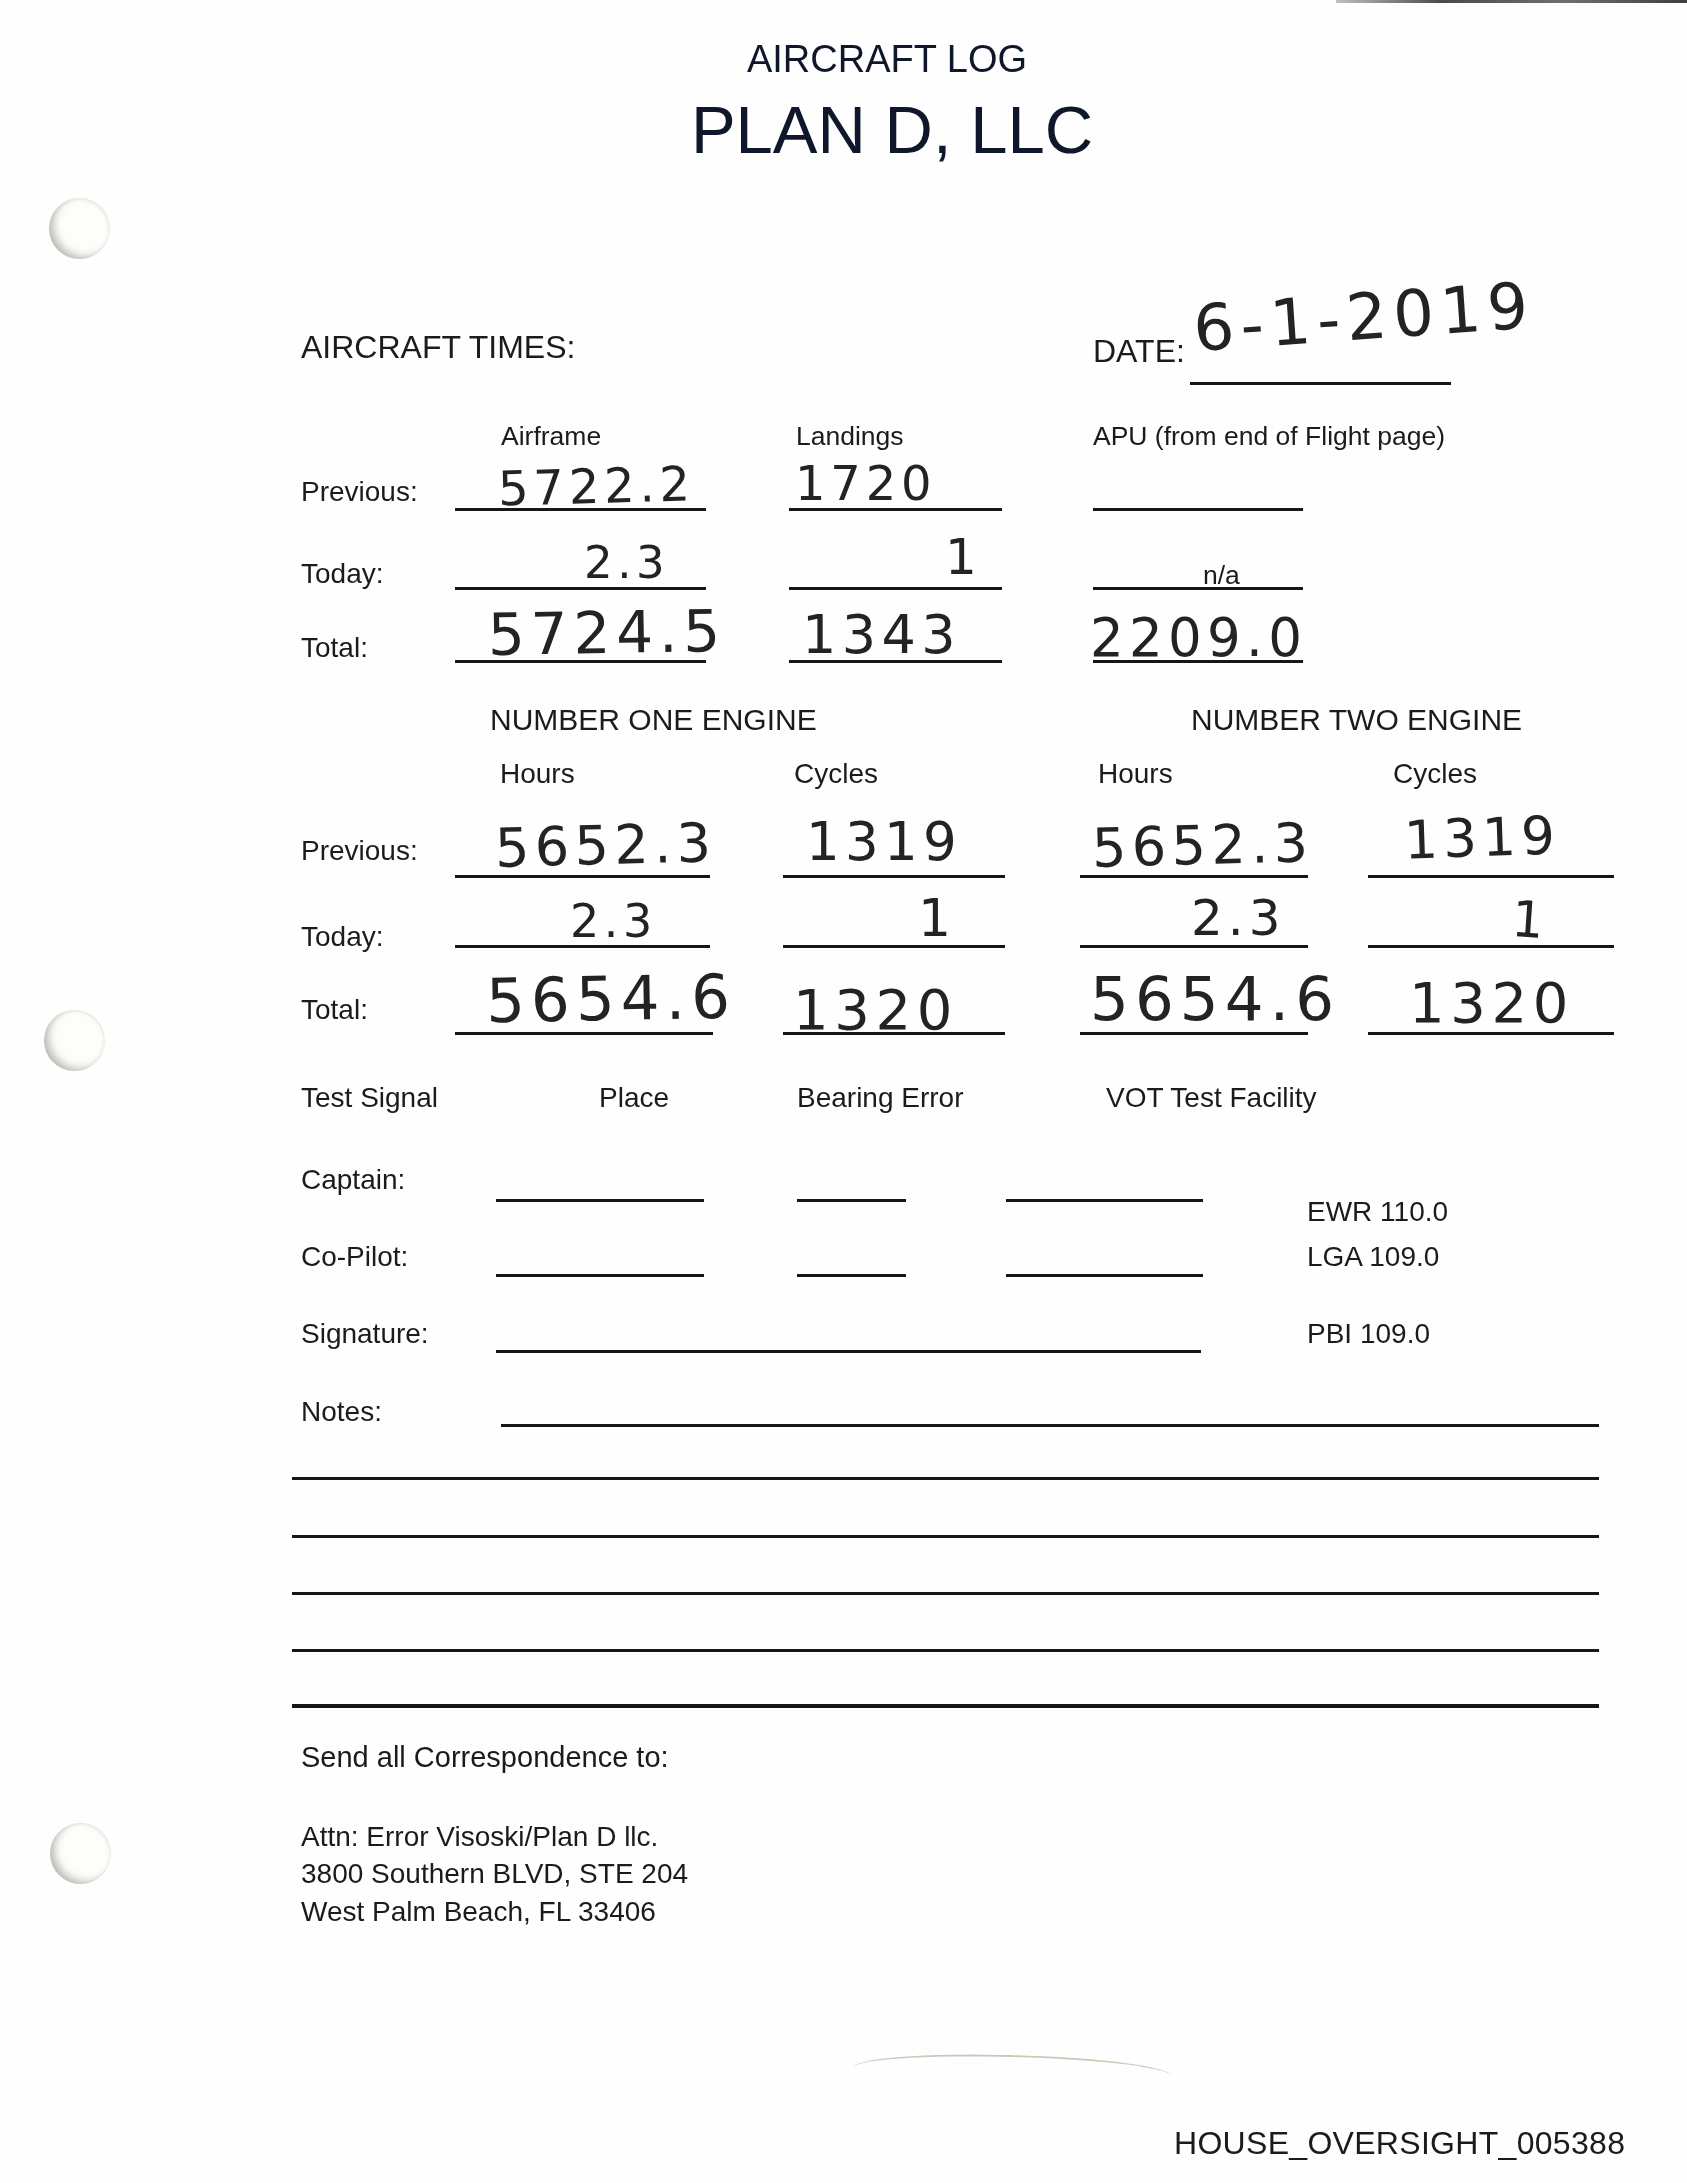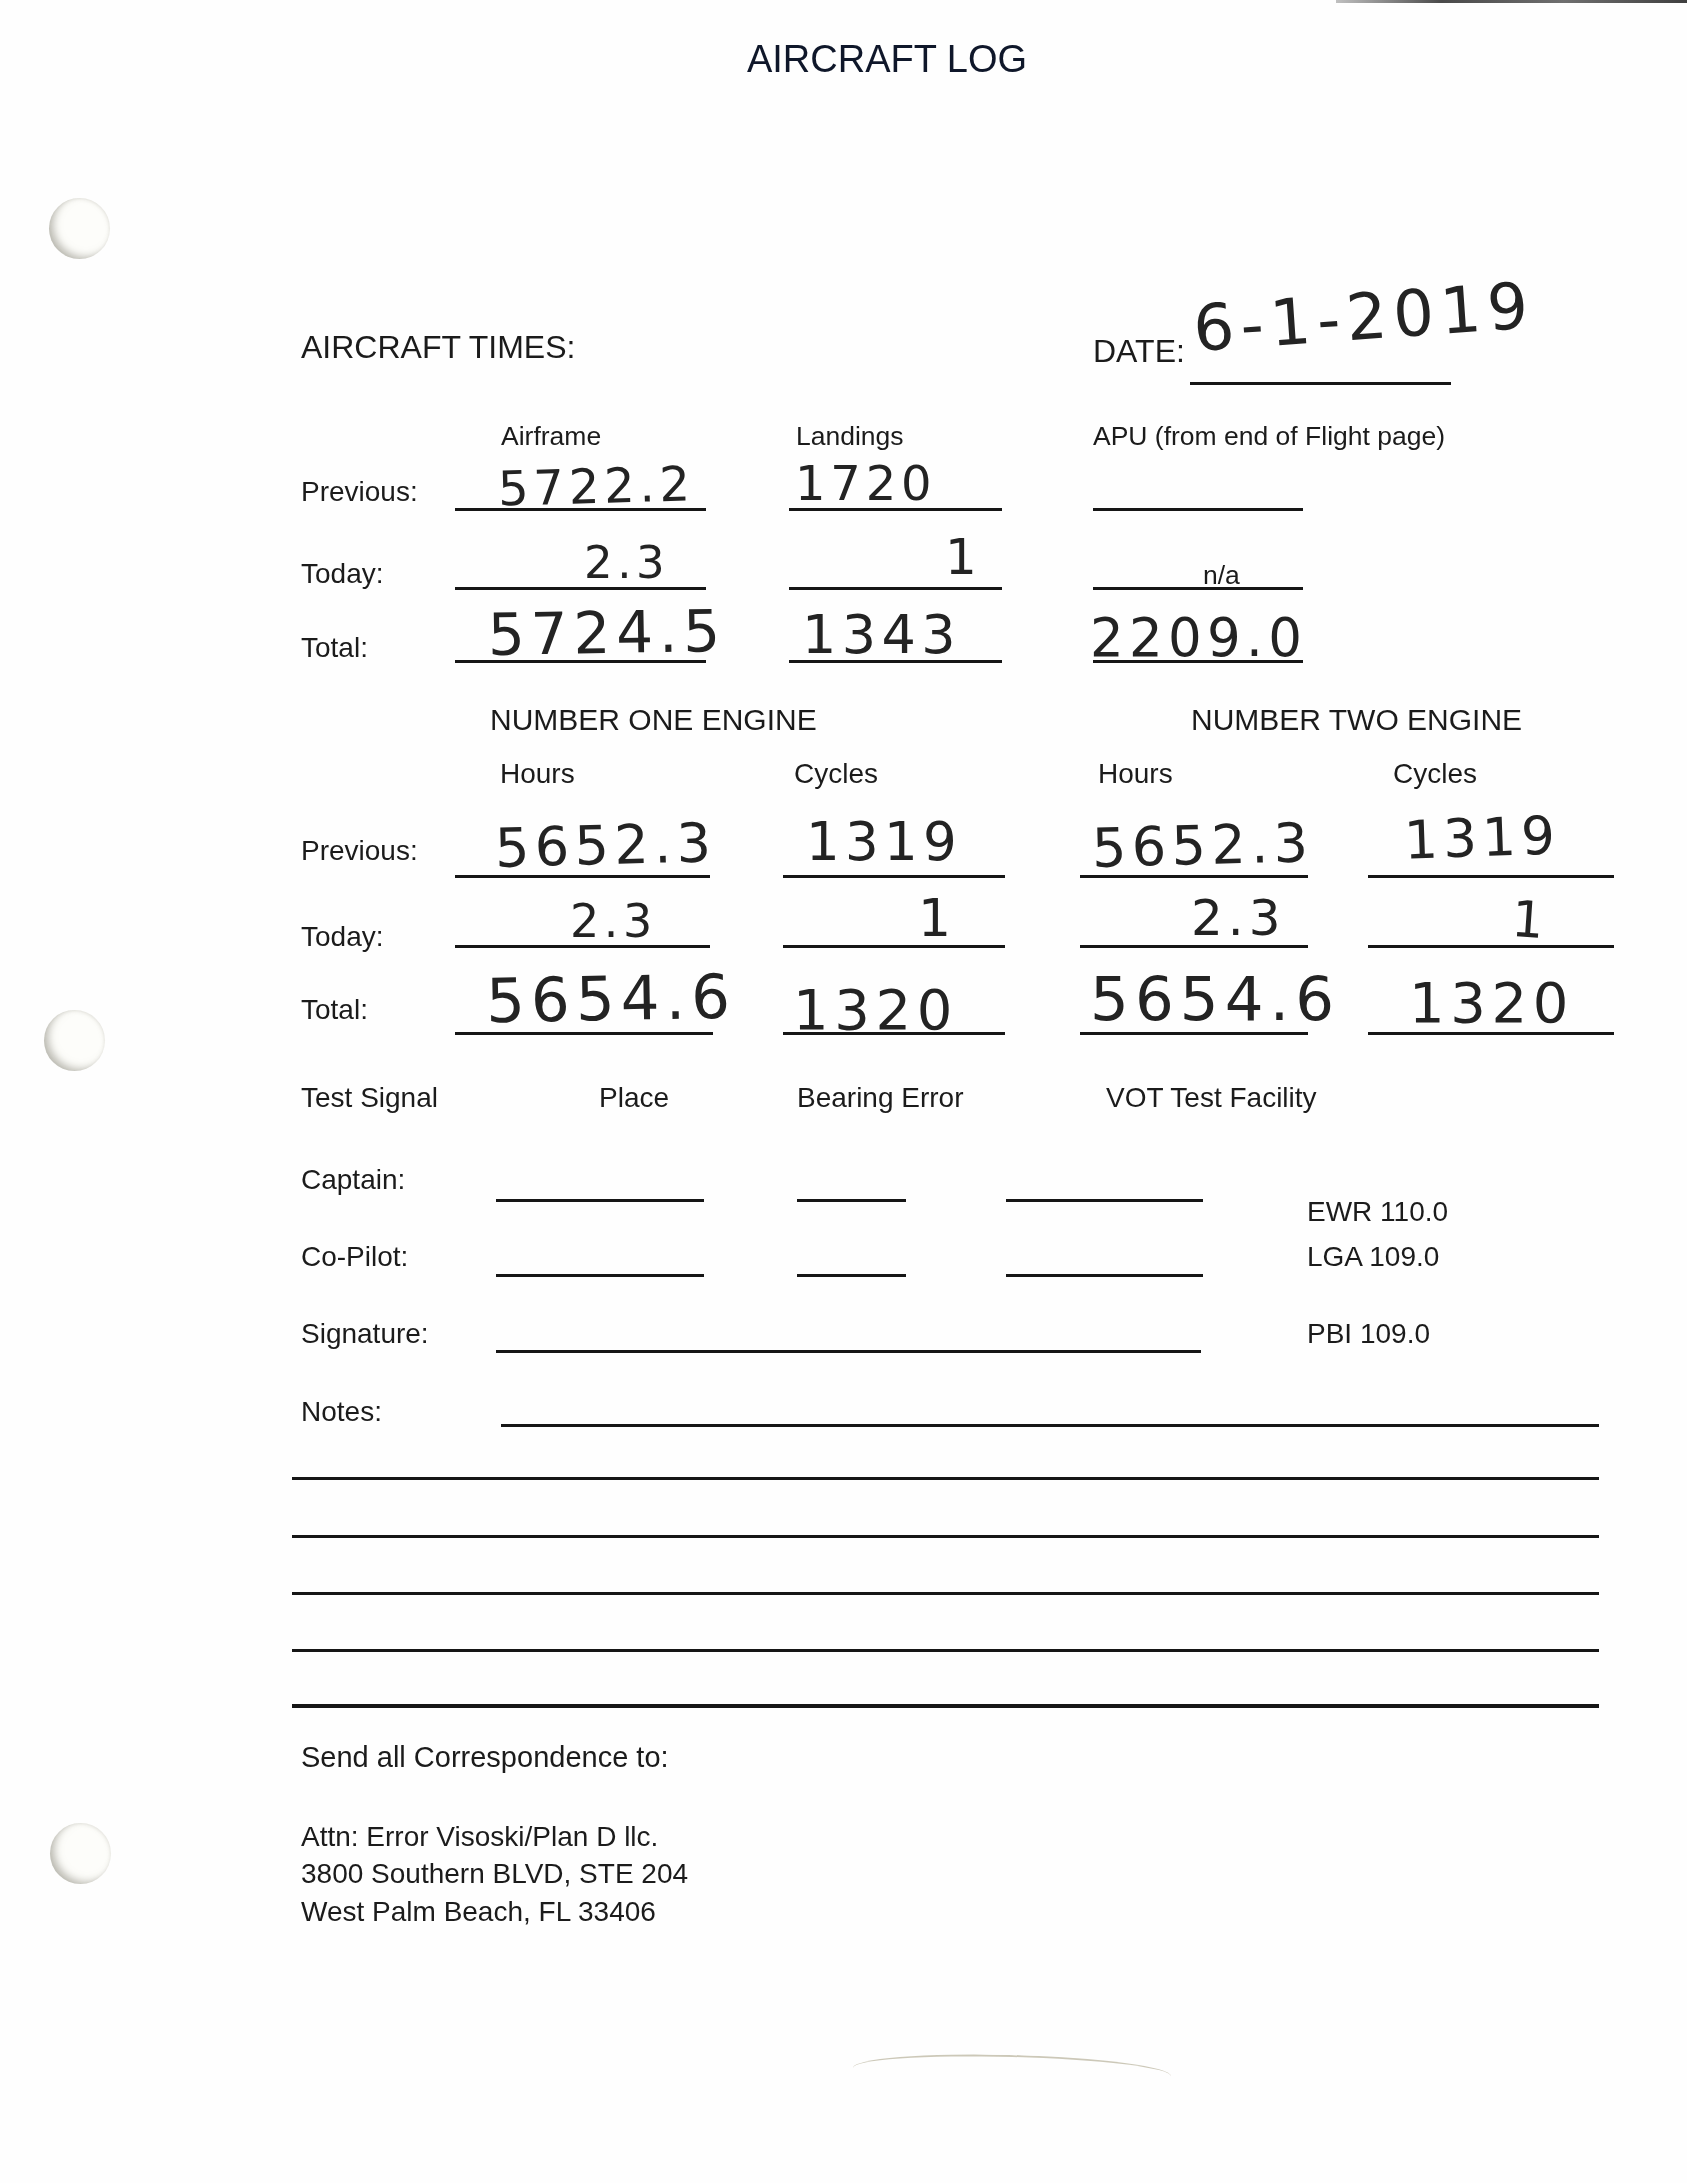--- a/index.html
+++ b/index.html
@@ -38,20 +38,21 @@
 
 <div class="page">
 
   <div class="artifact-strip"></div>
   <div class="hole" style="left:49px; top:198px;"></div>
   <div class="hole" style="left:44px; top:1010px;"></div>
   <div class="hole" style="left:50px; top:1823px;"></div>
   <div class="smudge"></div>
 
   <div class="tc" style="left:887px; top:38px;  font-size:38px;">AIRCRAFT LOG</div>
+  <div class="tc" style="left:892px; top:91px; font-size:67px;">PLAN D, LLC</div>
 
   <div class="t" style="left:301px;  top:329px; font-size:32px;">AIRCRAFT TIMES:</div>
   <div class="t" style="left:1093px; top:333px; font-size:32px;">DATE:</div>
   <div class="hw" style="left:1196px; top:292px; font-size:64px; transform:rotate(-4deg); transform-origin:left bottom;">6-1-2019</div>
   <div class="ln" style="left:1190px; top:382px; width:261px; height:3.3px;"></div>
 
   <div class="t" style="left:501px;  top:421px; font-size:26.5px;">Airframe</div>
   <div class="t" style="left:796px; top:421px; font-size:26.5px;">Landings</div>
   <div class="t" style="left:1093px; top:421px; font-size:26.5px;">APU (from end of Flight page)</div>
 
@@ -142,15 +143,16 @@
   <div class="ln" style="left:292px; top:1535px; width:1307px;"></div>
   <div class="ln" style="left:292px; top:1592px; width:1307px;"></div>
   <div class="ln" style="left:292px; top:1649px; width:1307px;"></div>
   <div class="ln" style="left:292px; top:1704px; width:1307px; height:4px;"></div>
 
   <div class="t" style="left:301px; top:1741px; font-size:29px;">Send all Correspondence to:</div>
   <div class="t" style="left:301px; top:1821px; font-size:28px;">Attn: Error Visoski/Plan D llc.</div>
   <div class="t" style="left:301px; top:1858px; font-size:28px;">3800 Southern BLVD, STE 204</div>
   <div class="t" style="left:301px; top:1896px; font-size:28px;">West Palm Beach, FL 33406</div>
 
+  <div class="t" style="left:1174px; top:2125px; font-size:32px; letter-spacing:0.3px;">HOUSE_OVERSIGHT_005388</div>
 
 </div>
 
 
 </body></html>

